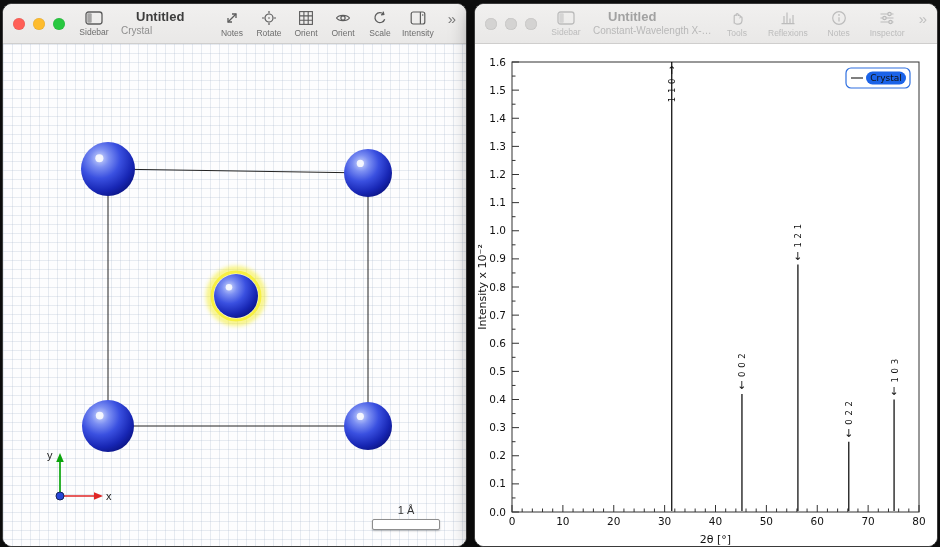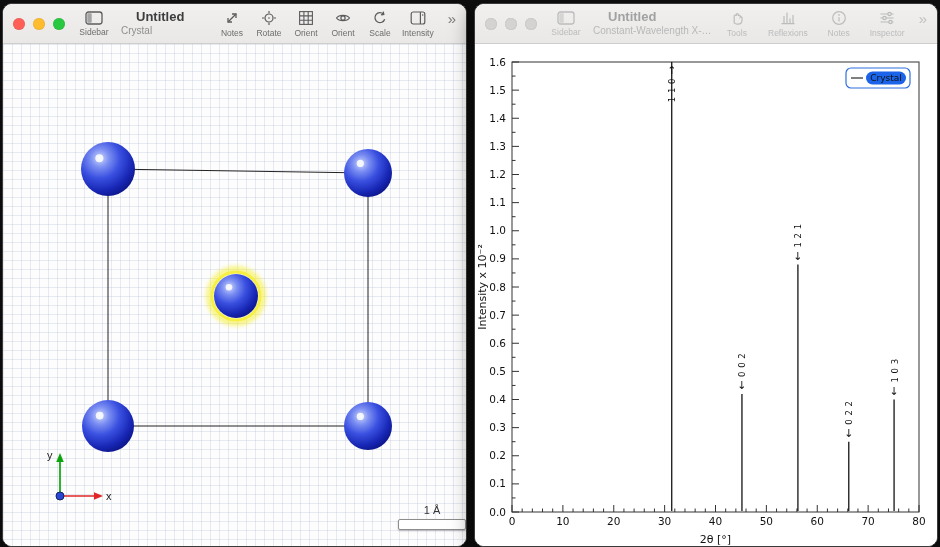--- a/index.html
+++ b/index.html
@@ -51,21 +51,21 @@
   
   .canvas{
     position:absolute;left:0;top:40px;right:0;bottom:0;background:#fdfdfe;
     background-image:
       linear-gradient(to right, rgba(176,190,210,.30) 1px, transparent 1px),
       linear-gradient(to bottom, rgba(176,190,210,.30) 1px, transparent 1px);
     background-size:9px 9px;
   }
   #crystal-svg{position:absolute;left:0;top:0;}
   .axis-indicator{position:absolute;left:43px;top:402px;}
-  .scalebar{position:absolute;right:0;bottom:16px;text-align:center;}
+  .scalebar{position:absolute;right:26px;bottom:16px;text-align:center;}
   .scalebar .sb-label{font-size:11px;color:#333;margin-bottom:3px;}
   .scalebar .sb-bar{width:66px;height:9px;background:#fff;border:1px solid #8d8d8d;border-radius:2px;box-shadow:0 1px 2px rgba(0,0,0,.25);}
 
   
   .chartwrap{position:absolute;left:0;top:40px;right:0;bottom:0;background:#fff;}
   #diffraction-svg text{font-family:"DejaVu Sans","Liberation Sans",sans-serif;fill:#111;}
 </style>
 </head>
 <body>
 

